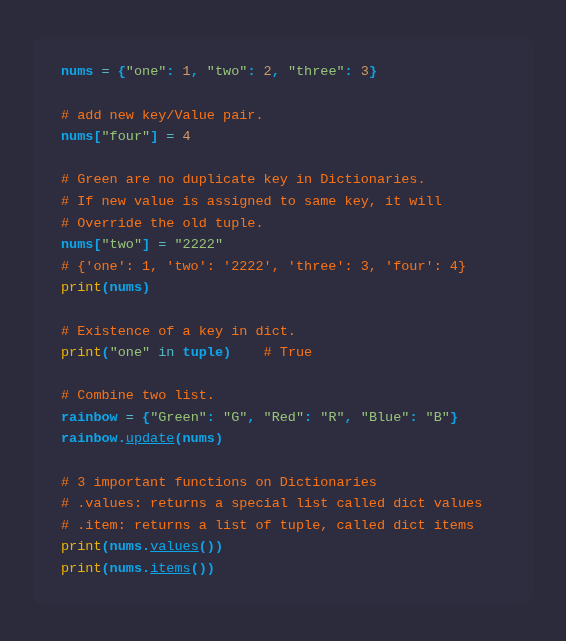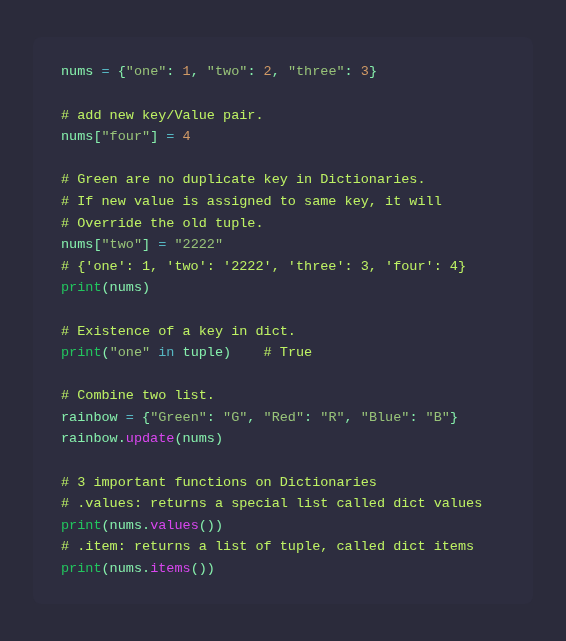--- a/index.html
+++ b/index.html
@@ -32,26 +32,26 @@
       display: block;
       min-height: 1.6em;
     }
 
     .blank {
       display: block;
       height: 1.6em;
     }
 
     
-    .white    { color: #86efac; }
+    .white    { color: #0ea5e9; font-weight: bold; }
     .green    { color: #98c379; }
     .cyan     { color: #56b6c2; }
-    .pink     { color: #22c55e; }
-    .comment  { color: #bef264; }
-    .blue     { color: #d946ef; }
+    .pink     { color: #eab308; }
+    .comment  { color: #f97316; }
+    .blue     { color: #0ea5e9; text-decoration: underline; }
     .number   { color: #d19a66; }
   </style>
 </head>
 <body>
 
 <div class="code-container">
 
   <span class="code-line"><span class="white">nums </span><span class="cyan">= </span><span class="white">{</span><span class="green">"one"</span><span class="white">: </span><span class="number">1</span><span class="white">, </span><span class="green">"two"</span><span class="white">: </span><span class="number">2</span><span class="white">, </span><span class="green">"three"</span><span class="white">: </span><span class="number">3</span><span class="white">}</span></span>
 
   <span class="blank"></span>
@@ -89,19 +89,19 @@
   <span class="code-line"><span class="white">rainbow.</span><span class="blue">update</span><span class="white">(nums)</span></span>
 
   <span class="blank"></span>
 
   <span class="code-line"><span class="comment"># 3 important functions on Dictionaries</span></span>
 
 
 
   <span class="code-line"><span class="comment"># .values: returns a special list called dict values</span></span>
 
+  <span class="code-line"><span class="comment"># .item: returns a list of tuple, called dict items</span></span>
+
   <span class="code-line"><span class="pink">print</span><span class="white">(nums.</span><span class="blue">values</span><span class="white">())</span></span>
-
-  <span class="code-line"><span class="comment"># .item: returns a list of tuple, called dict items</span></span>
 
   <span class="code-line"><span class="pink">print</span><span class="white">(nums.</span><span class="blue">items</span><span class="white">())</span></span>
 
 </div>
 
 </body></html>

